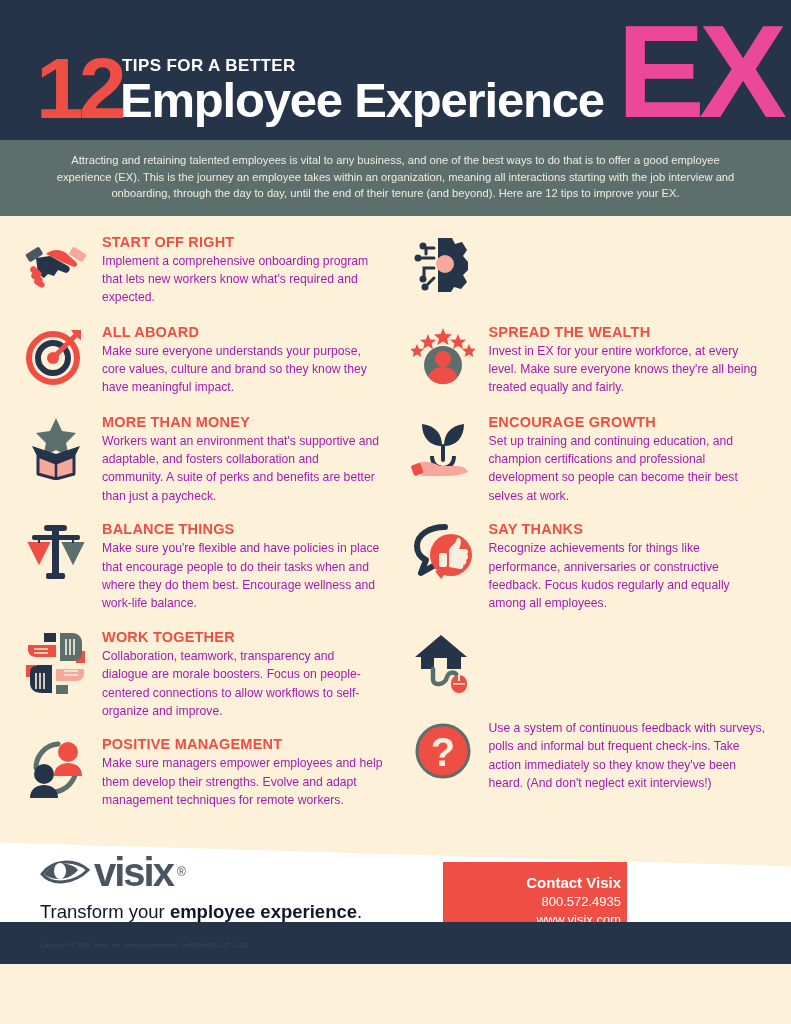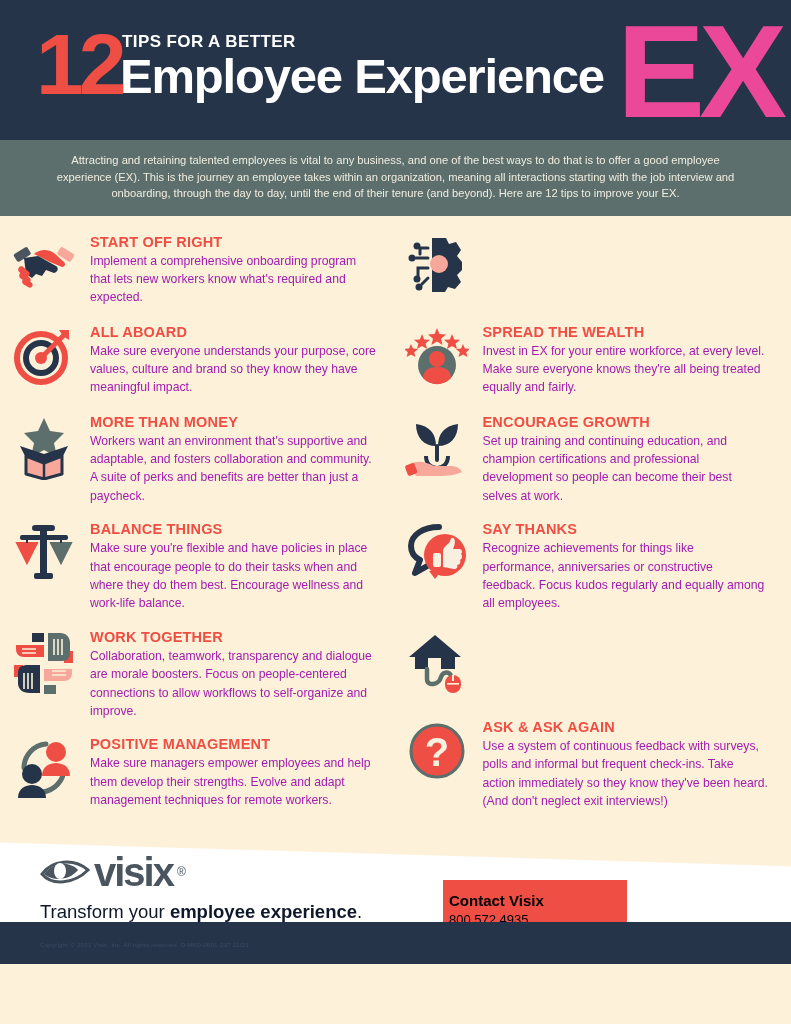--- a/index.html
+++ b/index.html
@@ -13,21 +13,21 @@
 
   
   .header{position:relative;height:140px;background:#26344a;overflow:hidden;}
   .ex-watermark{
     position:absolute;right:10px;top:6px;
     font-size:132px;line-height:132px;font-weight:bold;
     color:#ec4899;letter-spacing:-6px;
     font-family:"Liberation Sans", sans-serif;
     user-select:none;
   }
-  .header-inner{position:relative;z-index:2;padding:18px 0 0 36px;}
+  .header-inner{position:relative;z-index:2;padding:18px 0 0 36px;margin-top:24px;}
   .big-num{
     position:absolute;left:36px;top:24px;
     color:#ef4e44;font-size:86px;line-height:80px;font-weight:bold;
     letter-spacing:-5px;
   }
   .kicker{
     position:absolute;left:122px;top:32px;
     color:#ffffff;font-size:17px;font-weight:bold;letter-spacing:.4px;
   }
   .headline{
@@ -38,21 +38,21 @@
   
   .intro{
     background:#5d6f6c;color:#f1ece0;
     padding:12px 46px 14px 46px;
     text-align:center;font-size:11.2px;line-height:16.5px;
   }
 
   
   .tips{
     display:flex;
-    padding:16px 22px 0 8px;
+    padding:16px 22px 0 20px;
     gap:24px;
   }
   .col{flex:1 1 0;display:flex;flex-direction:column;}
   .tip{display:flex;gap:10px;margin-bottom:14px;}
   .tip-icon{
     flex:0 0 72px;width:72px;height:72px;
     display:flex;align-items:flex-start;justify-content:center;padding-top:4px;
   }
   .tip-icon svg{display:block;}
   .tip-body{flex:1 1 auto;padding-top:2px;}
@@ -80,22 +80,22 @@
   .logo-row{display:flex;align-items:center;gap:2px;margin-bottom:6px;}
   .logo-word{
     color:#4a5560;font-size:40px;font-weight:bold;letter-spacing:-2px;line-height:40px;
   }
   .logo-reg{color:#4a5560;font-size:12px;vertical-align:super;margin-left:2px;}
   .tagline{color:#0f172a;font-size:18.5px;line-height:23px;margin:2px 0 2px 0;}
   .tagline b{font-weight:bold;}
   .subline{color:#4a5560;font-size:12.5px;line-height:16px;}
   .subline b{color:#ef4e44;font-weight:bold;}
   .contact-box{
-    background:#ef4e44;color:#000000;text-align:left;
-    width:172px;padding:11px 6px 12px 6px;margin-top:28px;
+    background:#ef4e44;color:#ffffff;text-align:right;
+    width:172px;padding:11px 6px 12px 6px;margin-top:10px;
   }
   .contact-title{font-size:15px;font-weight:bold;line-height:20px;}
   .contact-line{font-size:13px;line-height:18px;}
 
   .baseband{
     position:absolute;left:0;bottom:0;width:791px;height:42px;background:#26344a;
   }
   .copyright{
     position:absolute;left:40px;bottom:16px;
     color:#3a4a60;font-size:6.2px;letter-spacing:.2px;
@@ -318,21 +318,20 @@
       </div>
 
       <div class="tip">
         <div class="tip-icon">
           <svg width="60" height="60" viewBox="0 0 60 60">
             <circle cx="30" cy="30" r="26" fill="#ef4e44" stroke="#5d6f6c" stroke-width="3"></circle>
             <text x="30" y="45" font-family="Liberation Sans, sans-serif" font-size="40" font-weight="bold" fill="#f7f0e0" text-anchor="middle">?</text>
           </svg>
         </div>
         <div class="tip-body">
-          <div class="tip-title">ASK &amp; ASK AGAIN</div>
           <p class="tip-text">Use a system of continuous feedback with surveys, polls and informal but frequent check-ins. Take action immediately so they know they've been heard. (And don't neglect exit interviews!)</p>
         </div>
       </div>
 
     </div>
   </div>
 
   <div class="footer-wrap">
     <div class="footer"></div>
     <div class="footer-inner">

